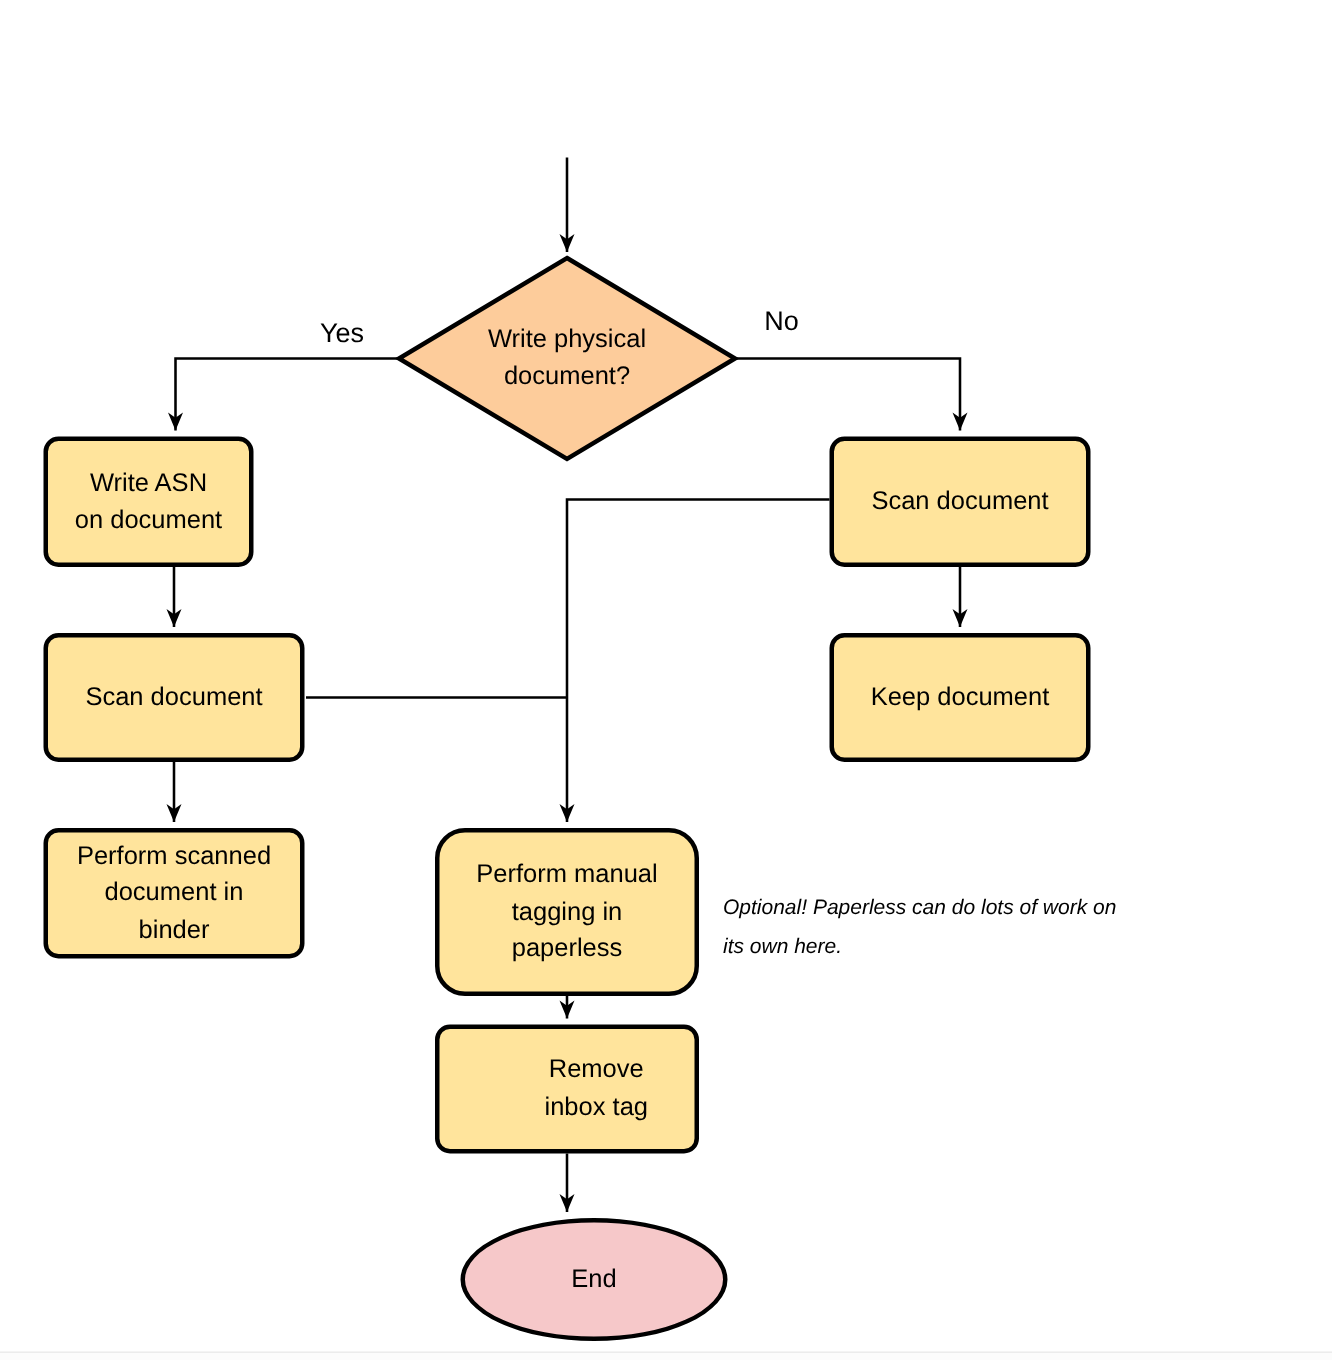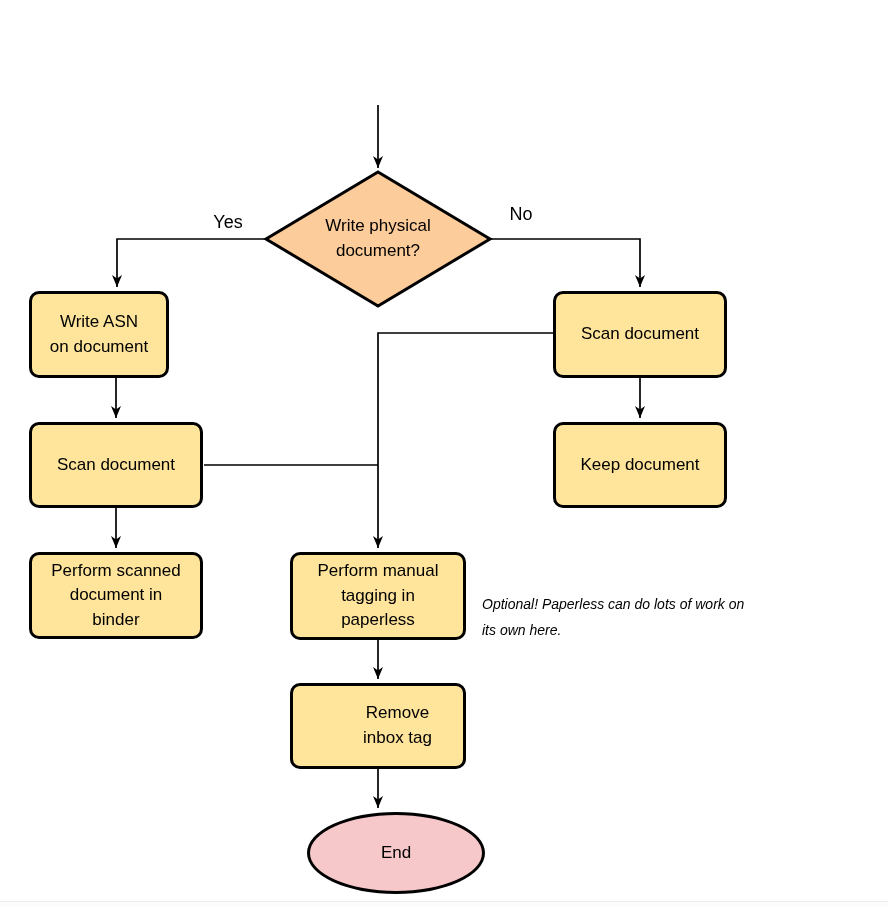--- a/index.html
+++ b/index.html
@@ -54,21 +54,21 @@
   .terminator {
     border-radius: 50%;
     background: var(--terminator-fill);
   }
   #node-start        { left: 290px; top: 18px;  width: 178px; height: 87px; }
   #node-write-asn    { left: 29px;  top: 291px; width: 140px; height: 87px; }
   #node-scan-left    { left: 29px;  top: 422px; width: 174px; height: 86px; }
   #node-archive      { left: 29px;  top: 552px; width: 174px; height: 87px; }
   #node-scan-right   { left: 553px; top: 291px; width: 174px; height: 87px; }
   #node-trash        { left: 553px; top: 422px; width: 174px; height: 86px; }
-  #node-tagging      { left: 290px; top: 552px; width: 176px; height: 88px; }
+  #node-tagging      { left: 290px; top: 552px; width: 176px; height: 112px; border-radius: 20px; }
   #node-remove-inbox { left: 290px; top: 683px; width: 176px; height: 86px; padding-left: 39px; }
   #node-end          { left: 307px; top: 812px; width: 178px; height: 82px; }
   .decision-label {
     position: absolute;
     left: 278px; top: 214px;
     width: 200px;
     text-align: center;
     font-size: 17px;
     line-height: 1.45;
     white-space: pre-line;

